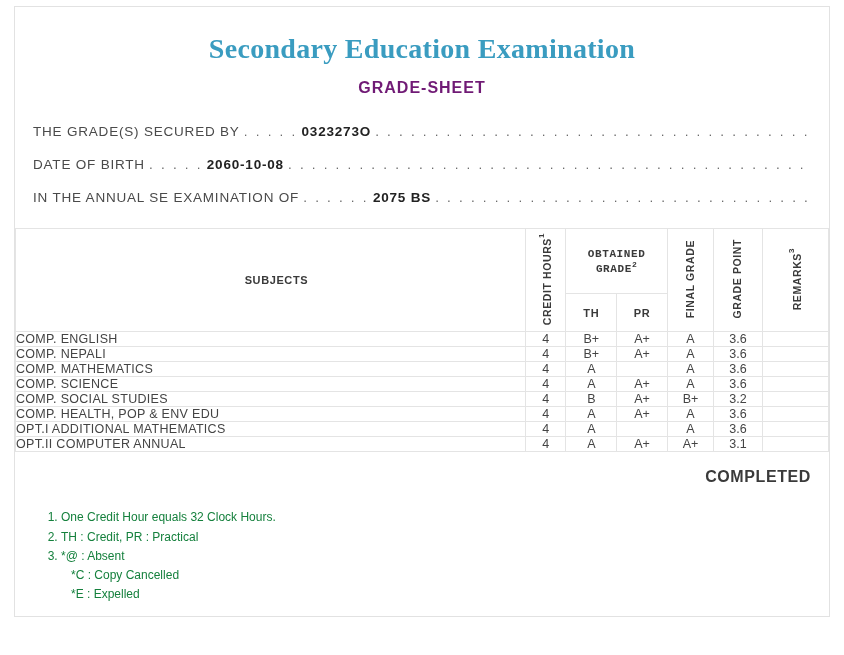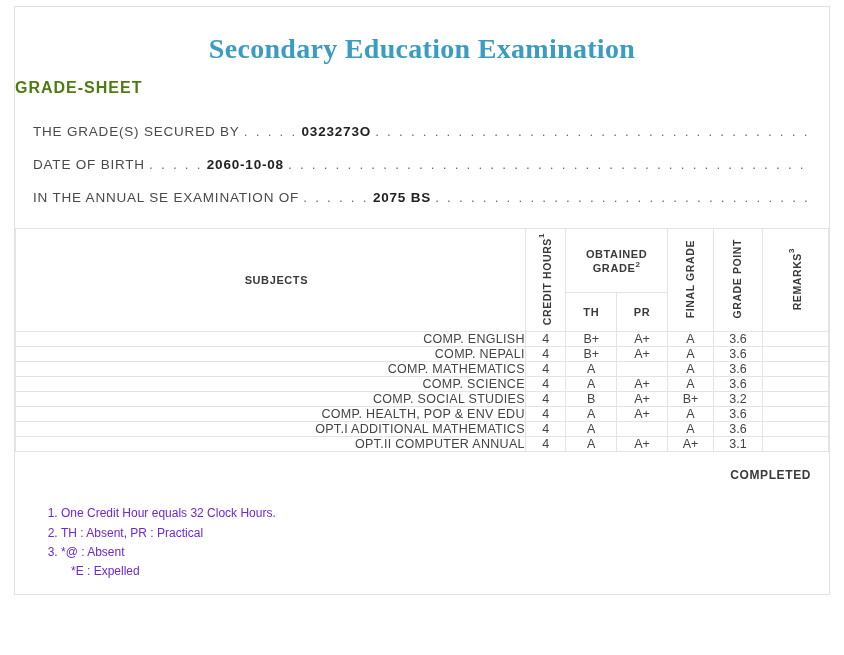--- a/index.html
+++ b/index.html
@@ -28,22 +28,22 @@
   .title {
     text-align: center;
     color: #3a9cc0;
     font-family: "Liberation Serif", serif;
     font-weight: bold;
     font-size: 28px;
     letter-spacing: 0.3px;
     padding-top: 26px;
   }
   .subtitle {
-    text-align: left;
-    color: #4d7c0f;
+    text-align: center;
+    color: #701a75;
     font-weight: bold;
     font-size: 16px;
     letter-spacing: 1px;
     padding-top: 14px;
   }
   .info-block {
     padding: 18px 16px 0 16px;
     color: #3b3b3b;
   }
   .info-line {
@@ -91,53 +91,53 @@
   .vert {
     writing-mode: vertical-rl;
     transform: rotate(180deg);
     white-space: nowrap;
     display: inline-block;
     line-height: 1.1;
     font-size: 10.5px;
     letter-spacing: 0.6px;
   }
   th.credit { width: 36px; }
-  th.obtained { width: 92px; }
+  th.obtained { width: 92px; font-family: Liberation Mono, monospace; }
   th.finalgrade { width: 42px; }
   th.gradepoint { width: 44px; }
   th.remarks { width: 62px; }
   th.sub-th, th.sub-pr { width: 46px; font-size: 11px; }
   td.subject {
-    text-align: right;
+    text-align: left;
     padding: 5px 0 5px 14px;
     font-size: 12.5px;
     letter-spacing: 0.3px;
     color: #444;
   }
   td.c { text-align: center; padding: 5px 2px; font-size: 12.5px; color: #444; }
   .gpa-line {
     text-align: right;
     font-weight: bold;
     font-size: 13px;
     color: #3a3a3a;
     padding: 18px 18px 0 0;
     letter-spacing: 0.4px;
   }
   .completed {
     text-align: right;
     font-weight: bold;
-    font-size: 12px;
+    font-size: 16px;
     color: #3a3a3a;
     padding: 16px 18px 0 0;
     letter-spacing: 0.6px;
   }
   .notes {
     padding: 22px 0 12px 0;
     font-size: 12px;
-    color: #6d28d9;
+    color: #15803d;
   }
   ol.notes-list {
     margin: 0;
     padding-left: 46px;
     line-height: 1.55;
   }
   ol.notes-list li { padding-bottom: 1px; }
   .subnote { padding-left: 10px; display: block; }
   sup { font-size: 8px; }
 </style>
@@ -273,22 +273,23 @@
           </tr>
         </tbody>
       </table>
     </div>
 
     <div class="completed">COMPLETED</div>
 
     <div class="notes">
       <ol class="notes-list">
         <li>One Credit Hour equals 32 Clock Hours.</li>
-        <li>TH : Absent, PR : Practical</li>
+        <li>TH : Credit, PR : Practical</li>
         <li>
           <span>*@ : Absent</span>
+          <span class="subnote">*C : Copy Cancelled</span>
           <span class="subnote">*E : Expelled</span>
         </li>
       </ol>
     </div>
 
   </div>
 </div>
 
 </body></html>

